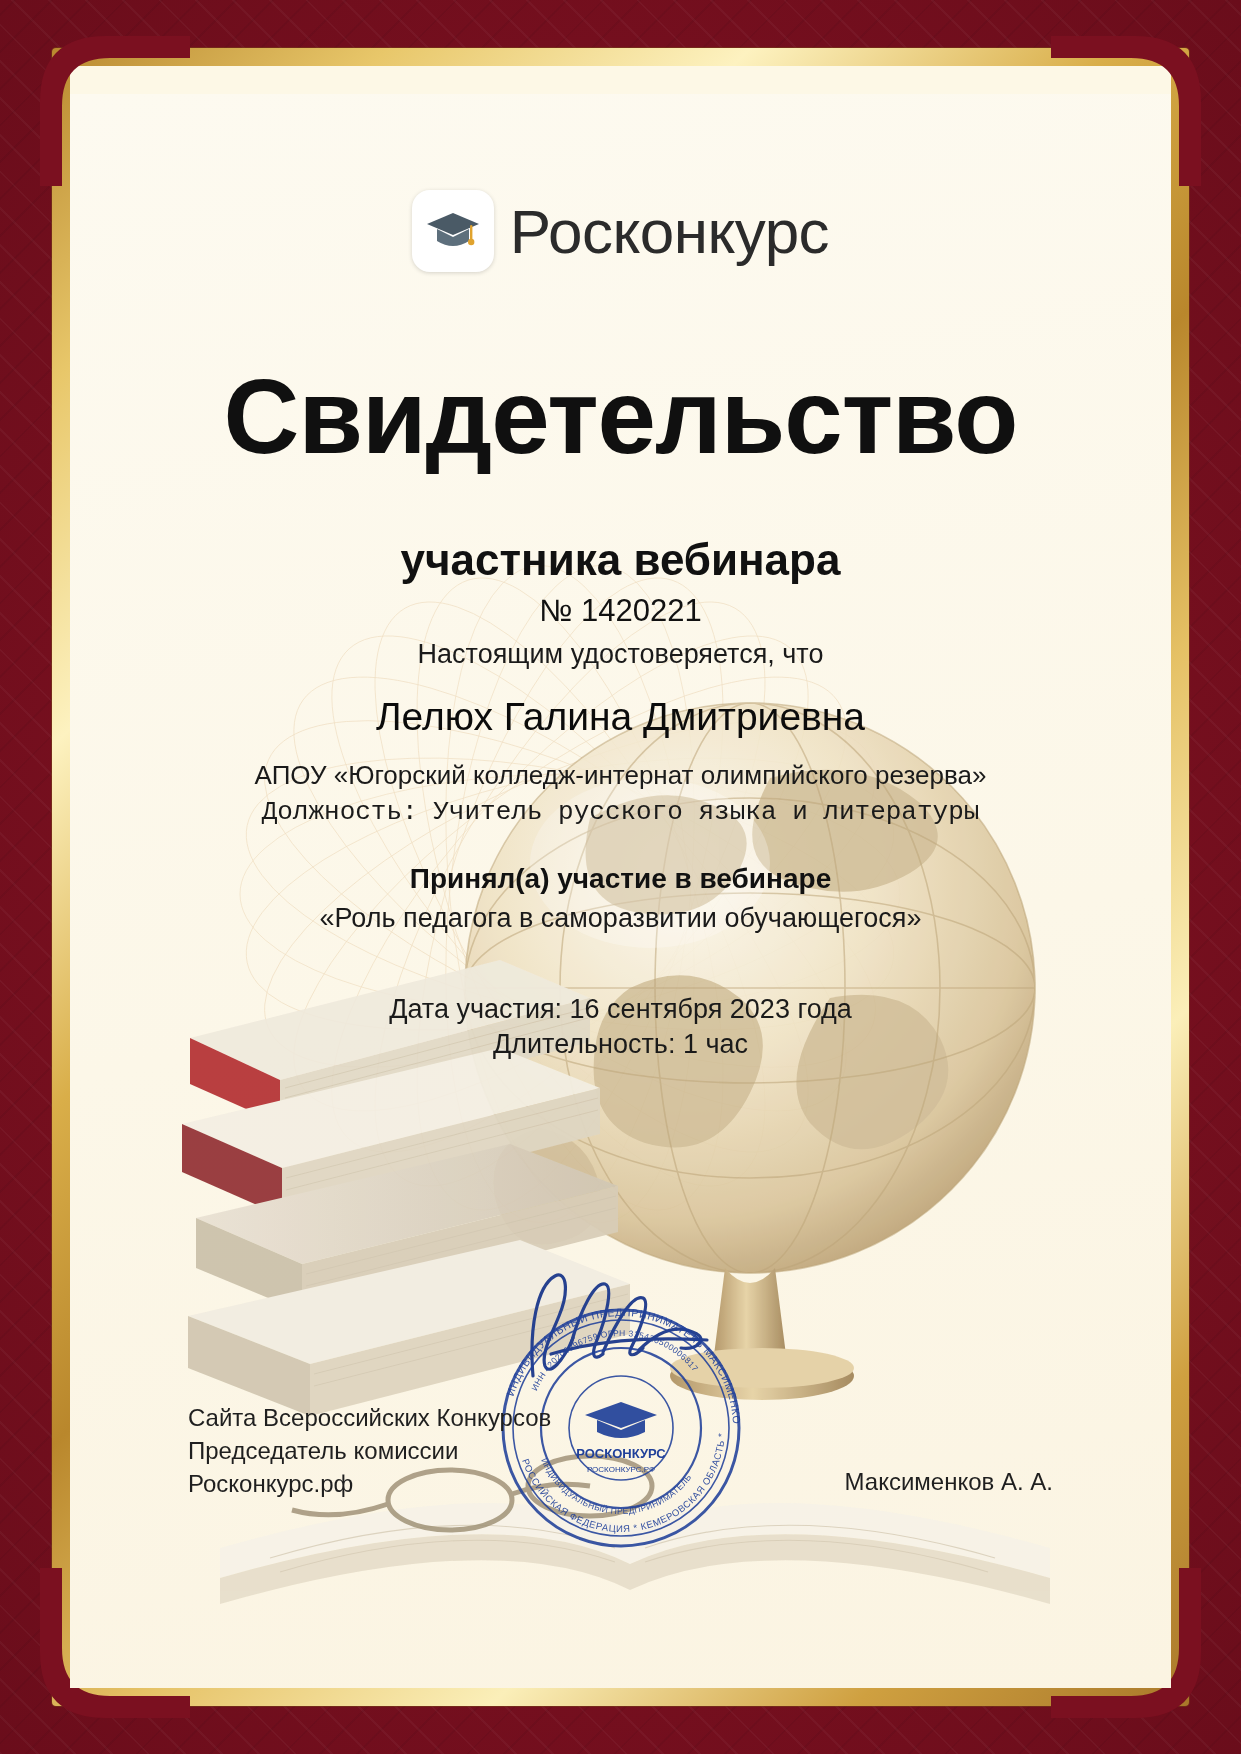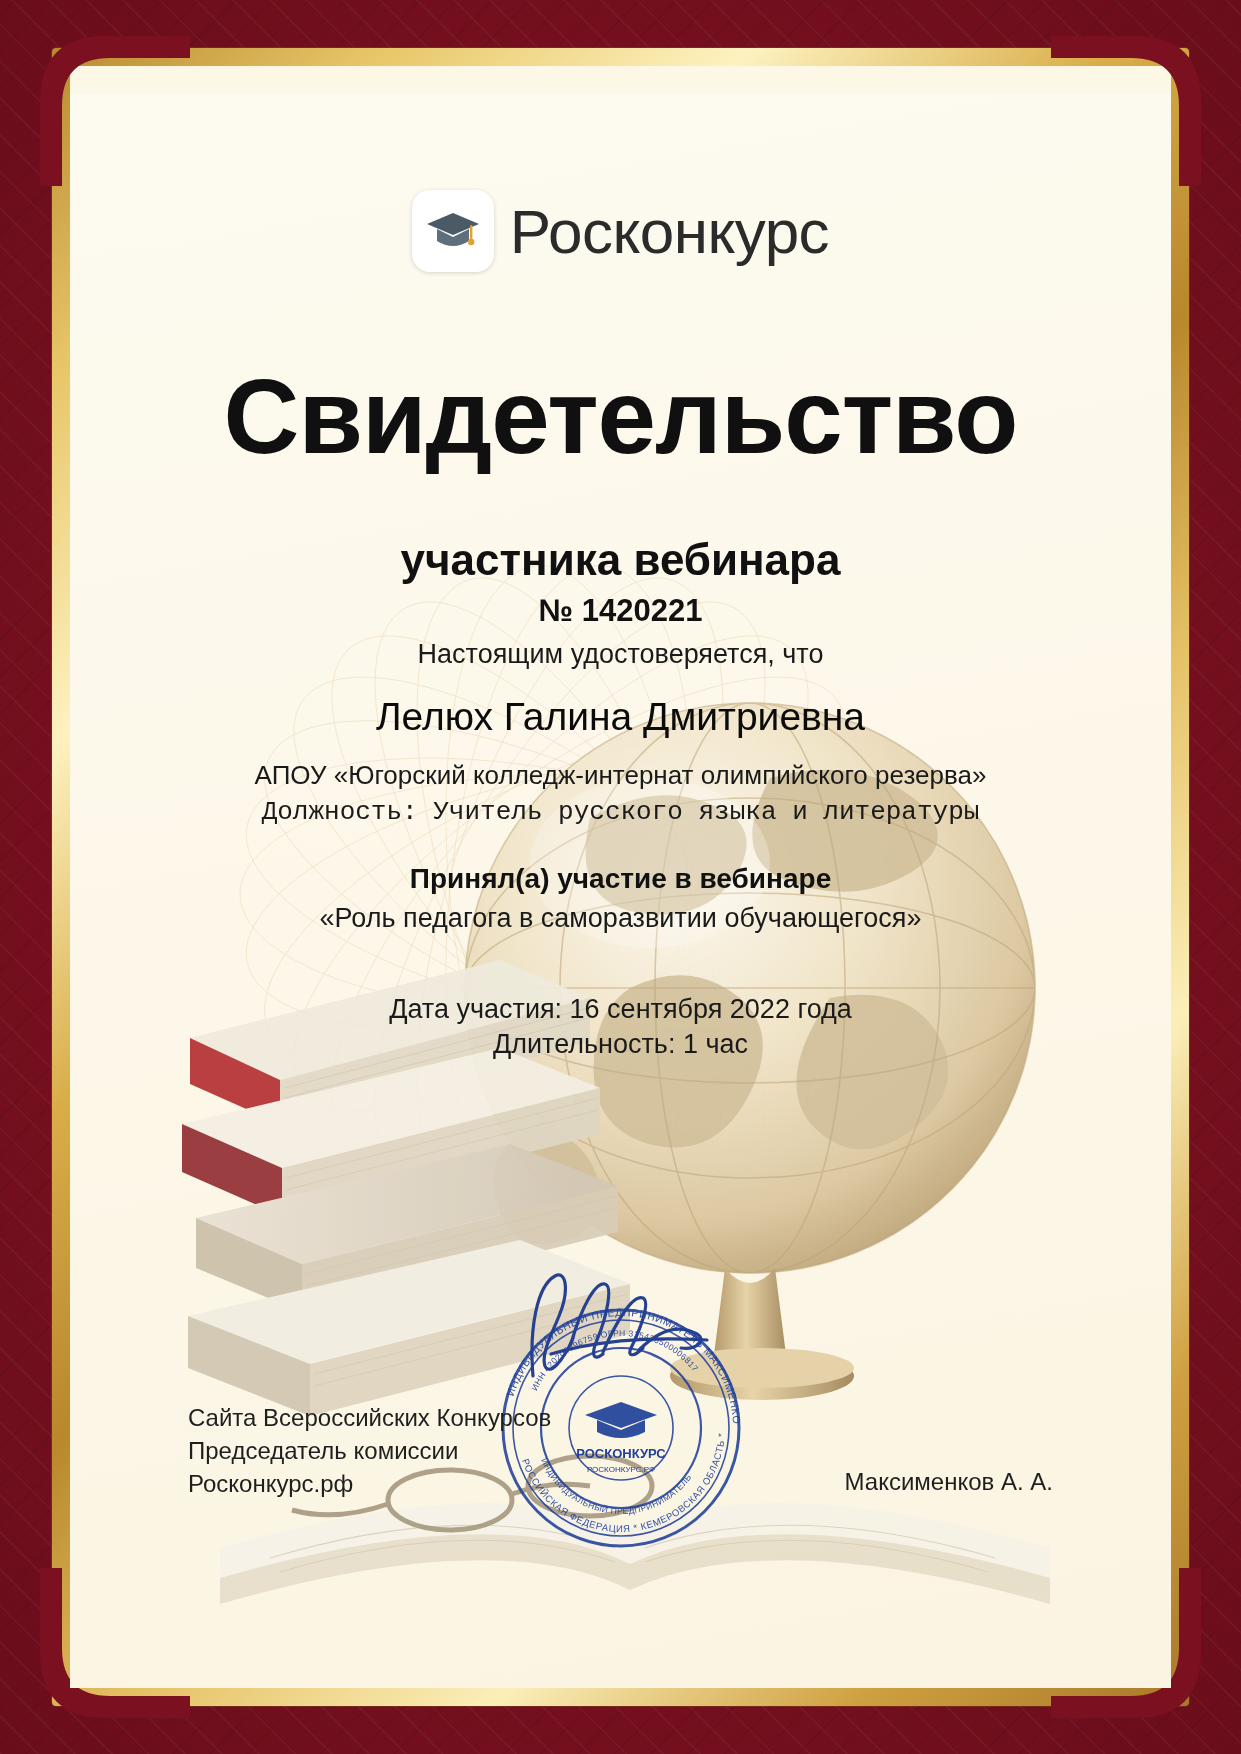--- a/index.html
+++ b/index.html
@@ -143,21 +143,21 @@
 
   .subtitle {
     margin-top: 66px;
     font-size: 44px;
     font-weight: 700;
     color: #111;
   }
   .doc-number {
     margin-top: 8px;
     font-size: 31px;
-    font-weight: 700;
+    font-weight: 400;
     color: #111;
   }
   .certify-line {
     margin-top: 10px;
     font-size: 27px;
     color: #1a1a1a;
   }
 
   .recipient {
     margin-top: 22px;
@@ -426,21 +426,21 @@
       <div class="certify-line">Настоящим удостоверяется, что</div>
 
       <div class="recipient">Лелюх Галина Дмитриевна</div>
 
       <div class="org">АПОУ «Югорский колледж-интернат олимпийского резерва»</div>
       <div class="position">Должность: Учитель русского языка и литературы</div>
 
       <div class="participation-label">Принял(а) участие в вебинаре</div>
       <div class="event-name">«Роль педагога в саморазвитии обучающегося»</div>
 
-      <div class="date-line">Дата участия: 16 сентября 2022 года</div>
+      <div class="date-line">Дата участия: 16 сентября 2023 года</div>
       <div class="duration-line">Длительность: 1 час</div>
     </div>
 
     <svg class="signature" viewBox="0 0 220 130">
       <g fill="none" stroke="#26418f" stroke-width="3.2" stroke-linecap="round">
         <path d="M22,118 C18,70 26,28 44,18 C56,12 58,34 48,58 C40,78 30,96 34,108 C38,118 52,104 62,80"></path>
         <path d="M60,86 C70,50 84,24 94,26 C102,28 96,58 86,82 C80,96 82,104 92,96"></path>
         <path d="M92,94 C106,62 122,36 132,40 C140,44 128,74 120,90 C116,98 122,100 132,90"></path>
         <path d="M128,92 C148,72 168,66 186,76 C196,82 186,92 170,90"></path>
         <path d="M40,96 C80,84 130,78 196,82"></path>

